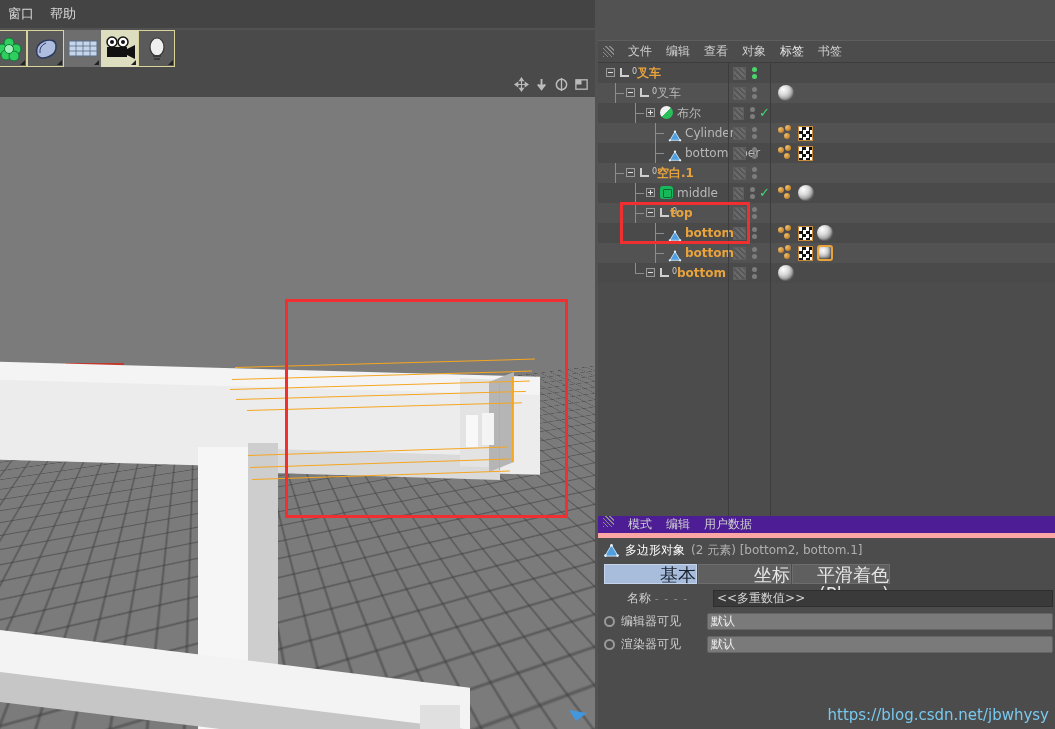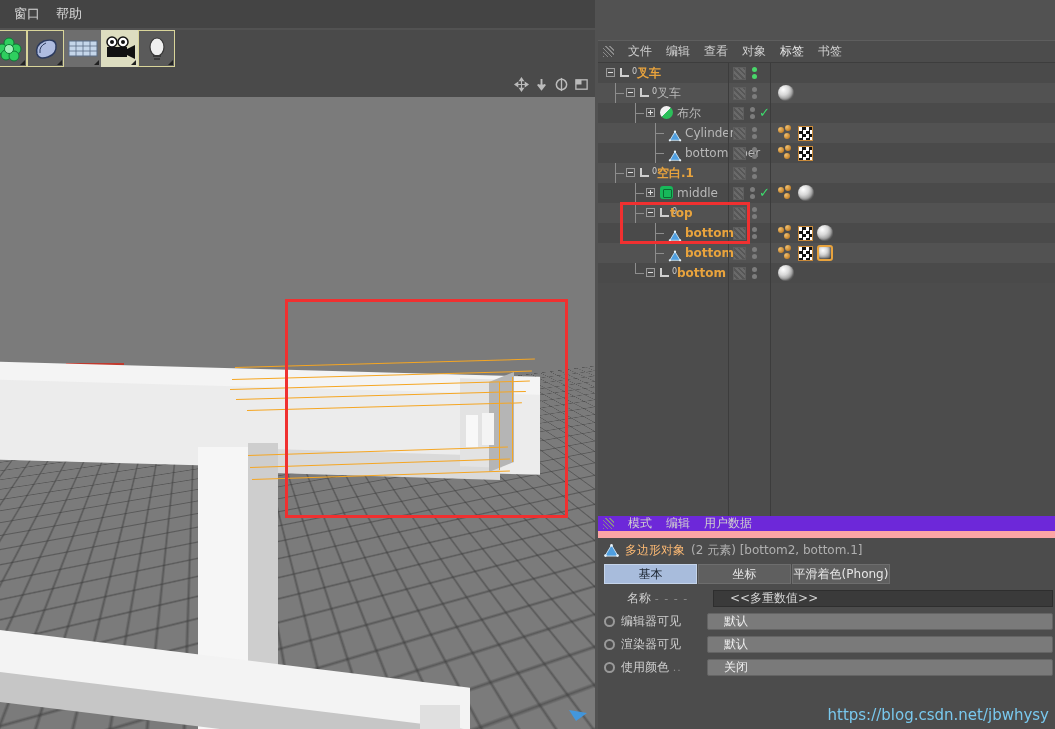--- a/index.html
+++ b/index.html
@@ -7,21 +7,21 @@
     width: 1055px; height: 729px;
     background: #525252;
     font-family: "DejaVu Sans", "Liberation Sans", sans-serif;
     overflow: hidden;
   }
   #app { position: relative; width: 1055px; height: 729px; }
 
   
   .app-menubar {
     position: absolute; left: 0; top: 0; width: 595px; height: 28px;
-    background: #444444; display: flex; align-items: center; padding-left: 6px;
+    background: #444444; display: flex; align-items: center; padding-left: 0;
   }
   .app-menu-item {
     color: #d8d8d8; font-size: 13px; padding: 2px 8px; white-space: nowrap;
   }
 
   
   .app-toolbar {
     position: absolute; left: 0; top: 30px; width: 595px; height: 42px;
     background: #4a4a4a; display: flex; align-items: flex-start; padding-left: 0px;
   }
@@ -197,35 +197,35 @@
     position: absolute; left: 22px; top: 161px; width: 130px; height: 42px;
     border: 3px solid #f03030; z-index: 30; pointer-events: none;
   }
 
   
   .attr-manager {
     position: absolute; left: 598px; top: 516px; width: 457px; height: 213px;
     background: #4c4c4c;
   }
   .am-menubar {
-    height: 22px; background: #6d28d9; display: flex; align-items: center;
-    padding-left: 5px; border-bottom: 7px solid #fca5a5;
+    height: 22px; background: #4c1d95; display: flex; align-items: flex-start;
+    padding-left: 5px; border-bottom: 5px solid #fca5a5;
   }
   .am-title {
     height: 24px; display: flex; align-items: center; padding-left: 6px;
     background: #4c4c4c; gap: 6px;
   }
   .am-title-icon { width: 15px; height: 13px; }
-  .am-title-main { color: #fdba74; font-size: 12px; }
+  .am-title-main { color: #ffffff; font-size: 12px; }
   .am-title-sub { color: #b0b0b0; font-size: 12px; }
 
   .am-tabs { display: flex; padding: 2px 6px 3px 6px; gap: 1px; }
   .am-tab {
-    height: 20px; line-height: 19px; text-align: center;
-    font-size: 12px; color: #e6e6e6; background: #5f5f5f;
+    height: 20px; line-height: 19px; text-align: right;
+    font-size: 18px; color: #e6e6e6; background: #5f5f5f;
     border: 1px solid #6d6d6d;
   }
   .am-tab.active { background: #a8bcdc; color: #1b2430; border-color: #c5d4ea; }
   .am-tab.t1 { width: 93px; }
   .am-tab.t2 { width: 93px; }
   .am-tab.t3 { width: 98px; }
 
   .am-section {
     height: 19px; line-height: 19px; background: #3f3f3f;
     color: #dcdcdc; font-size: 12px; padding-left: 6px;
@@ -235,21 +235,21 @@
     width: 11px; height: 11px; border-radius: 50%;
     border: 2px solid #9a9a9a; background: #4c4c4c; flex-shrink: 0;
   }
   .am-label {
     width: 92px; font-size: 12px; color: #cfcfcf; padding-left: 6px;
     white-space: nowrap; overflow: hidden;
   }
   .am-label.indent { padding-left: 23px; width: 109px; }
   .am-field {
     flex: 1; height: 17px; background: #3a3a3a; border: 1px solid #2e2e2e;
-    color: #d5d5d5; font-size: 12px; line-height: 15px; padding-left: 16px;
+    color: #d5d5d5; font-size: 12px; line-height: 15px; padding-left: 3px;
     margin-right: 2px;
   }
   .am-field.gray { background: #7a7a7a; border-color: #646464; color: #efefef;
     border-radius: 2px; }
   .am-field.empty { background: #3a3a3a; }
   .am-dots { color: #8d8d8d; letter-spacing: 1px; font-size: 11px; }
 
   
   .watermark {
     position: absolute; right: 6px; bottom: 5px; color: #7dd3fc;
@@ -698,22 +698,17 @@
         <div class="am-row">
           <span class="am-radio"></span>
           <span class="am-label">编辑器可见 <span class="am-dots"></span></span>
           <span class="am-field gray">默认</span>
         </div>
         <div class="am-row">
           <span class="am-radio"></span>
           <span class="am-label">渲染器可见 <span class="am-dots"></span></span>
           <span class="am-field gray">默认</span>
         </div>
-        <div class="am-row">
-          <span class="am-radio"></span>
-          <span class="am-label">使用颜色 <span class="am-dots">..</span></span>
-          <span class="am-field gray">关闭</span>
-        </div>
       </div>
   </div>
 
   <div class="watermark">https://blog.csdn.net/jbwhysy</div>
 </div>
 
 </body></html>

